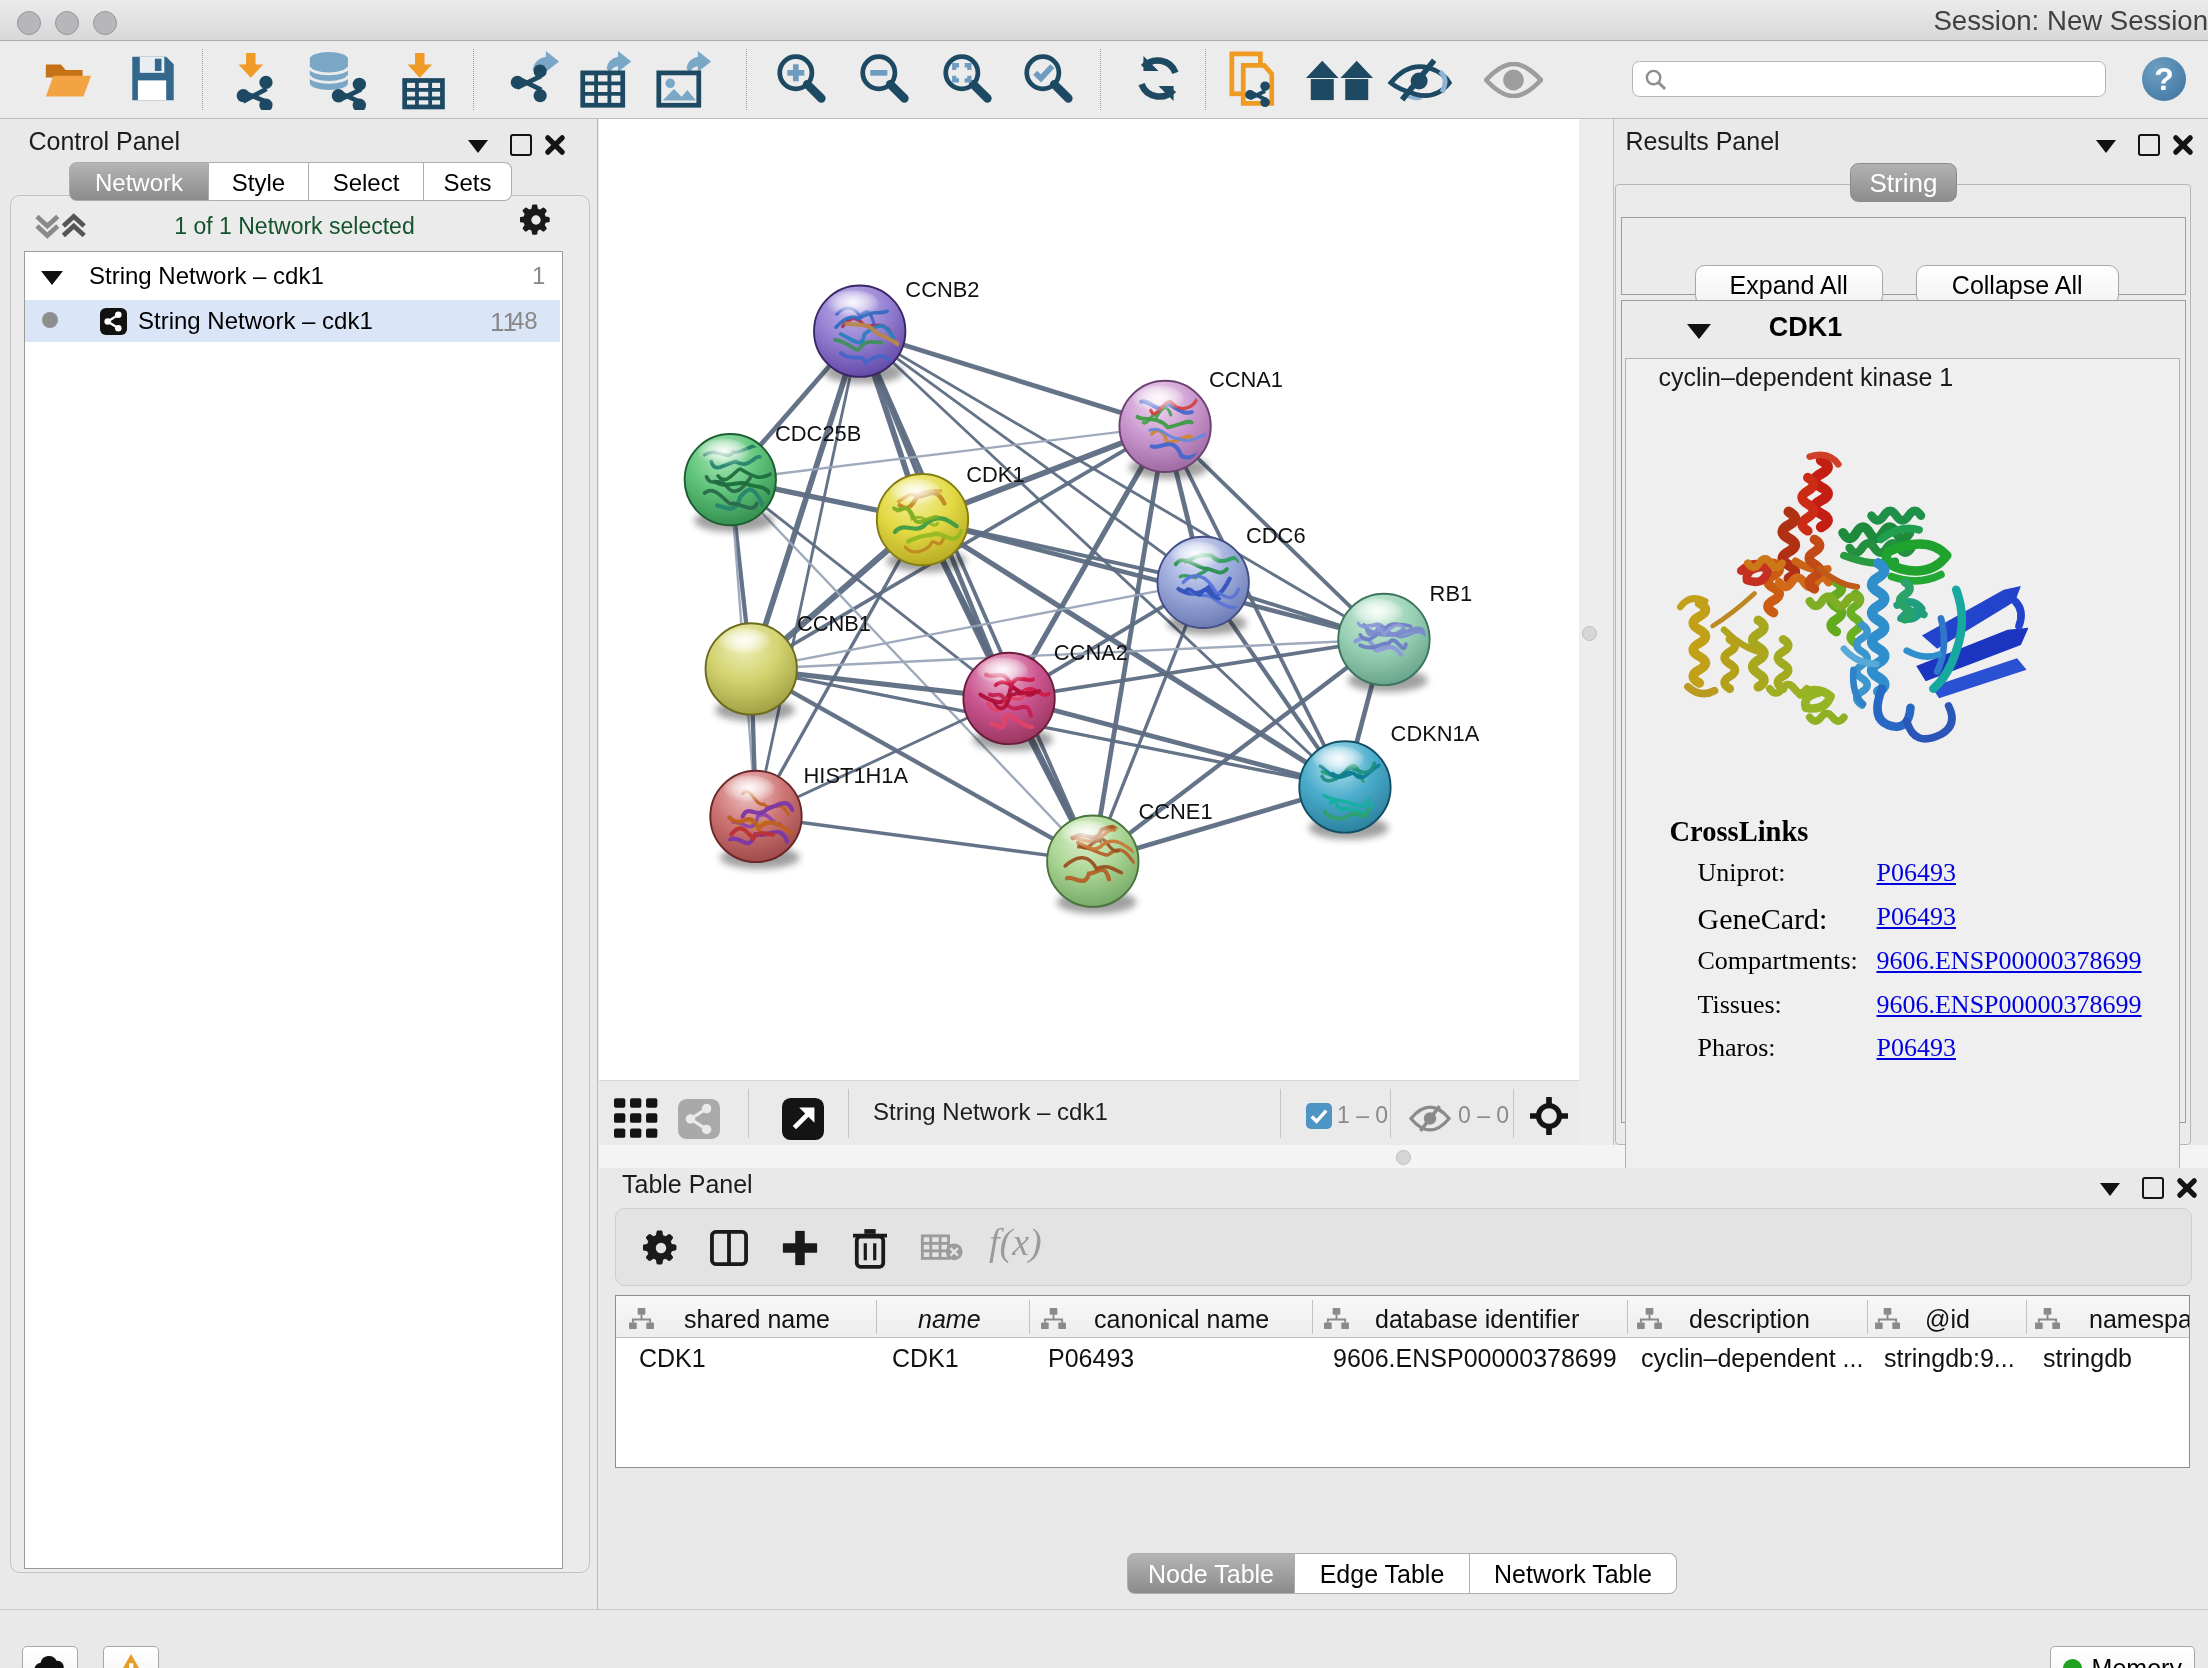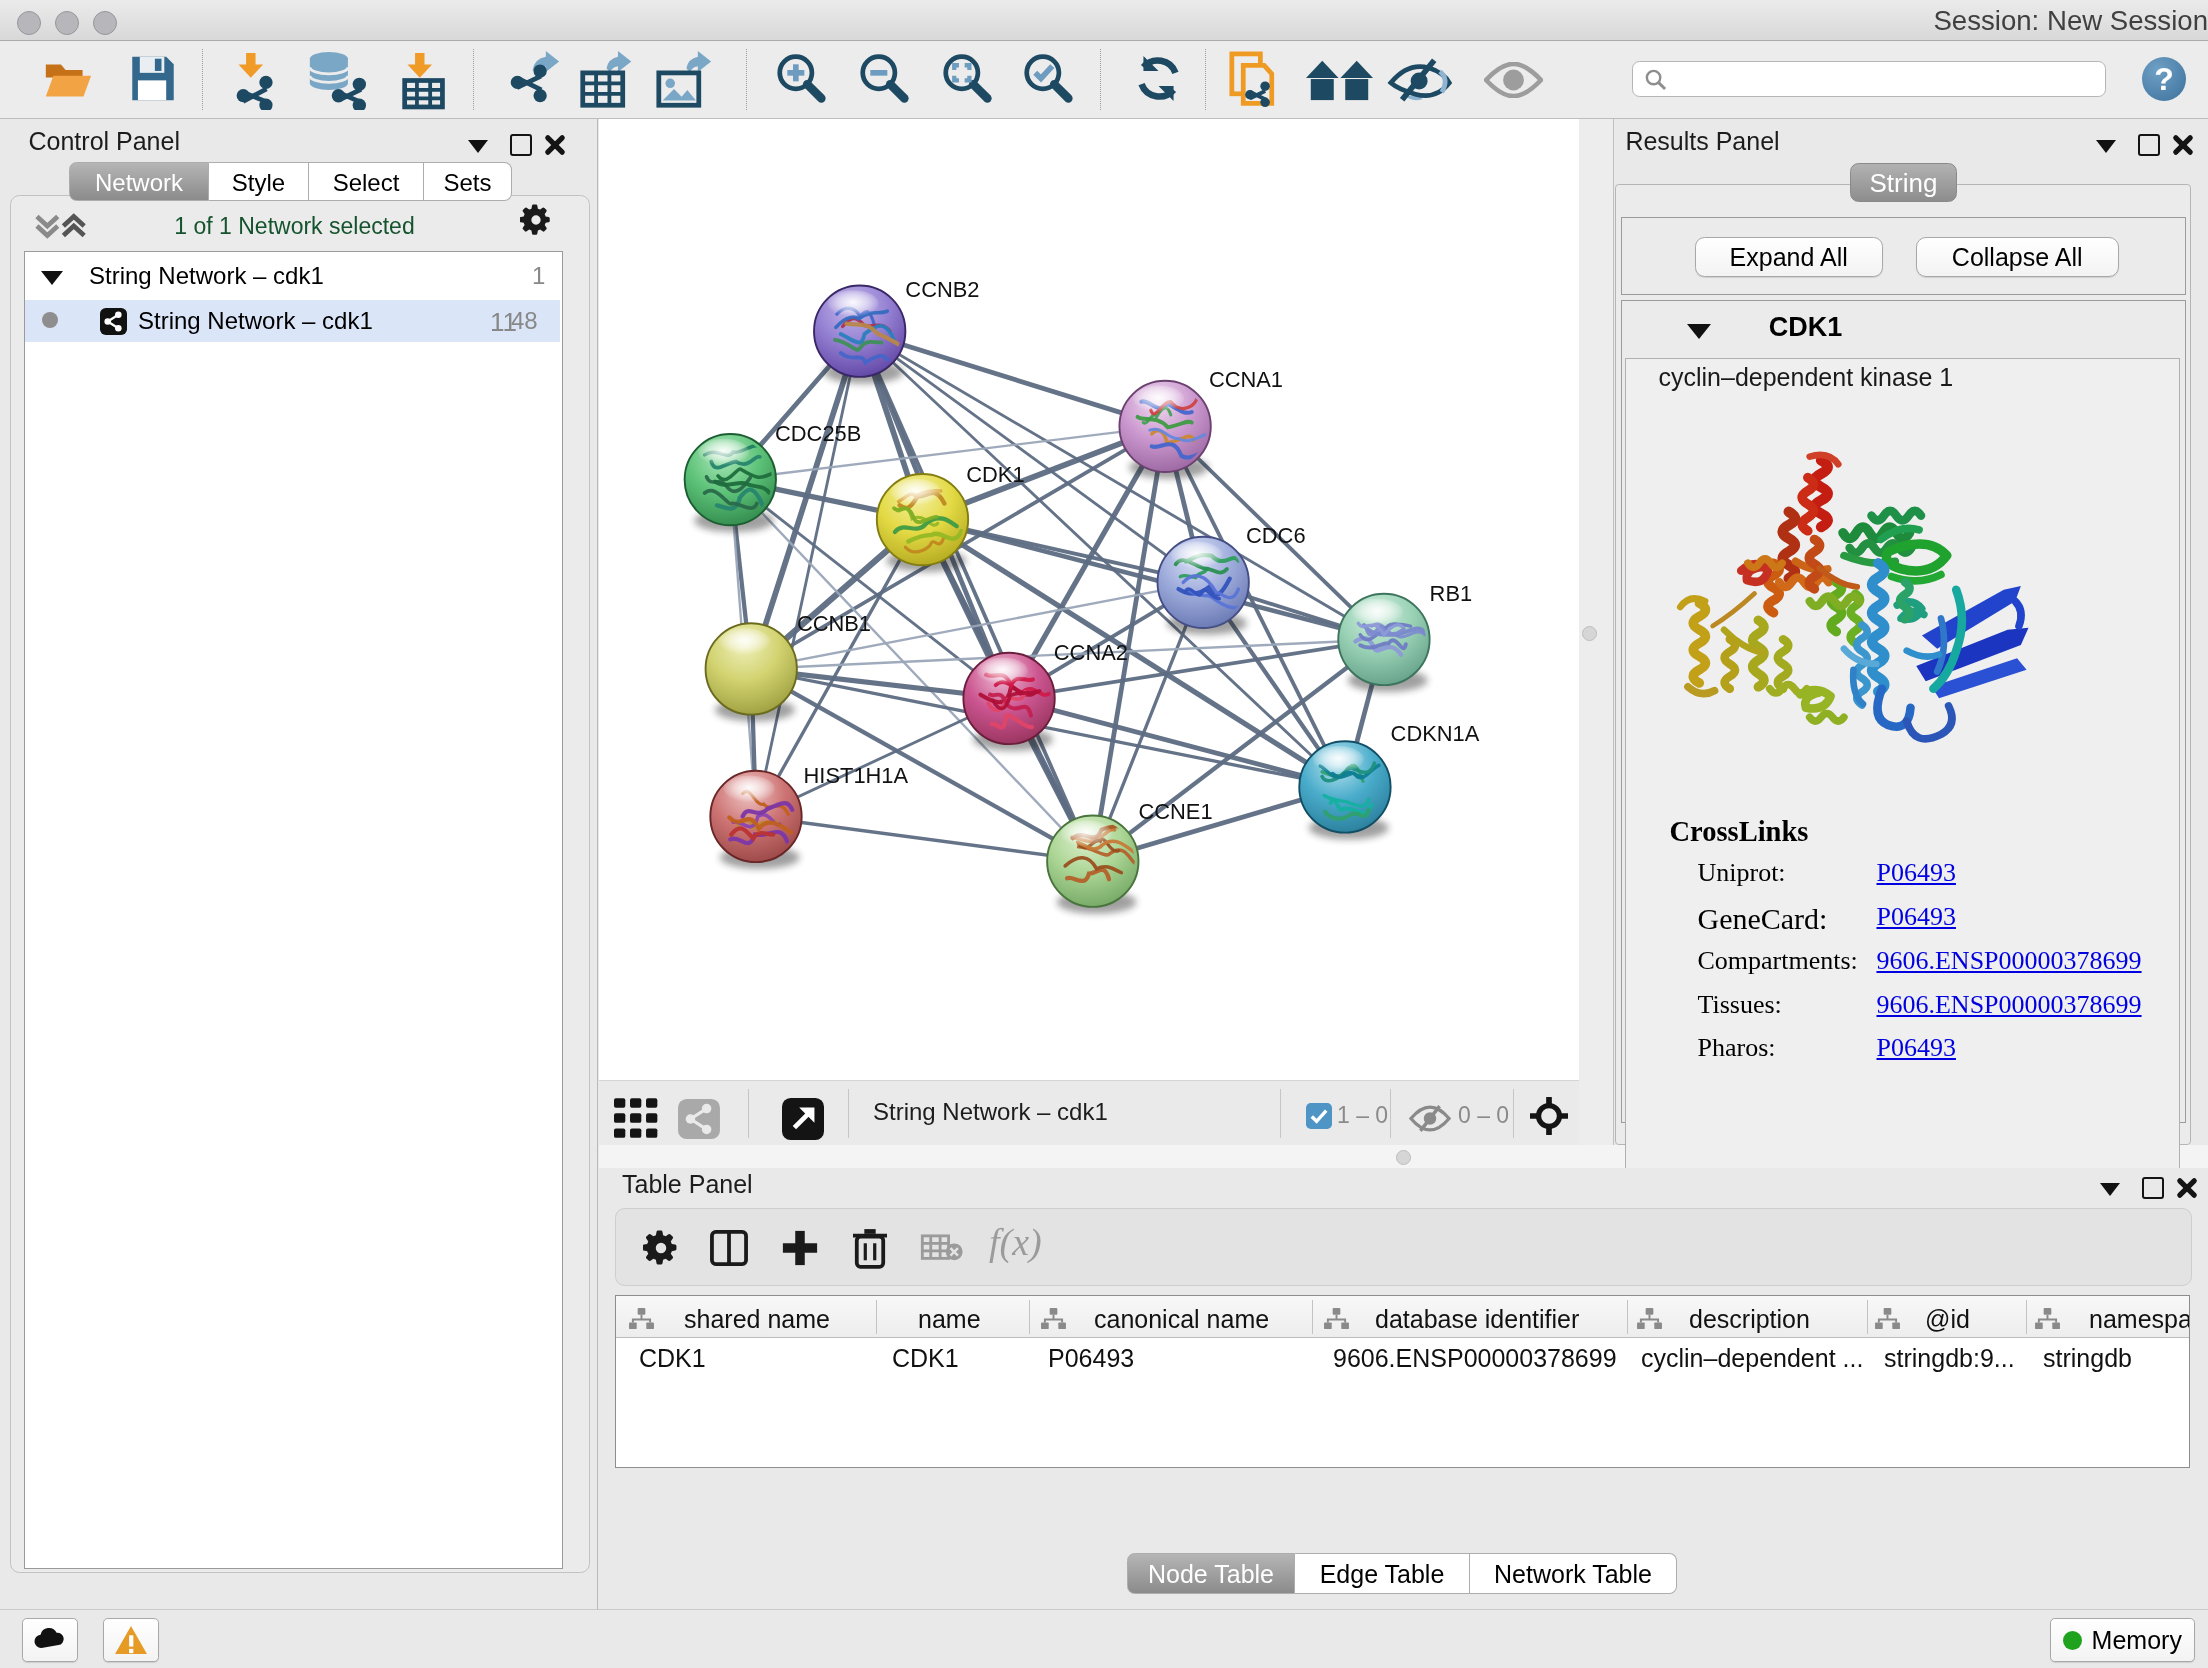--- a/index.html
+++ b/index.html
@@ -12,21 +12,21 @@
   .winbtns .sq{position:absolute;left:42px;top:1.9px;}
   .winbtns .xx{position:absolute;left:76px;top:1.9px;}
   .tri{width:0;height:0;border-left:10.5px solid transparent;border-right:10.5px solid transparent;border-top:13.3px solid #111;}
   .sq{width:18px;height:18px;border:2.9px solid #141414;border-radius:2.9px;background:transparent;}
   .xx{}
   .seg{display:flex;}
   .seg div{border:1px solid #adadad;border-left:none;background:#fff;color:#000;text-align:center;}
   .seg div:first-child{border-left:1px solid #adadad;border-radius:7.6px 0 0 7.6px;}
   .seg div:last-child{border-radius:0 7.6px 7.6px 0;}
   .seg .sel{background:linear-gradient(#b5b5b5,#8b8b8b);color:#fff;}
-  .gbtn{background:linear-gradient(#ffffff,#f3f3f3);border:1px solid #a8a8a8;border-radius:9.5px;text-align:center;box-shadow:0 1px 1px rgba(0,0,0,0.12);}
+  .gbtn{background:linear-gradient(#ffffff,#f3f3f3);border:1px solid #a8a8a8;border-radius:9.5px;text-align:center;box-shadow:0 1px 1px rgba(0,0,0,0.12);margin-top:28px;}
 </style>
 </head>
 <body>
 <div id="app">
 
 <div class="abs" style="left:0;top:0;width:2208px;height:40px;background:linear-gradient(#ebebeb,#d8d8d8);border-bottom:1px solid #ababab;">
   <div class="abs" style="left:17px;top:10.5px;width:22px;height:22px;border-radius:50%;background:#b7b7bb;border:1px solid #96969b;"></div>
   <div class="abs" style="left:55px;top:10.5px;width:22px;height:22px;border-radius:50%;background:#b7b7bb;border:1px solid #96969b;"></div>
   <div class="abs" style="left:93px;top:10.5px;width:22px;height:22px;border-radius:50%;background:#b7b7bb;border:1px solid #96969b;"></div>
   <div class="abs" style="left:0;top:4.8px;width:2208px;text-align:right;font-size:27.6px;color:#404040;">Session: New Session</div>
@@ -852,21 +852,21 @@
             <rect x="9" y="0" width="8" height="7" rx="1"></rect>
             <rect x="0" y="15" width="8" height="7" rx="1"></rect>
             <rect x="18" y="15" width="8" height="7" rx="1"></rect>
           </g>
 <g stroke="#8a8a8a" stroke-width="2" fill="none">
             <path d="M13 7 v5 M4 15 v-3 h18 v3"></path>
           </g>
         </svg>
 <div class="abs" style="left:68px;top:8.6px;font-size:25px;color:#111;">shared name</div>
 <div class="abs" style="left:260px;top:3.8px;width:0;height:34px;border-left:1px solid #c3c3c3;"></div>
-<div class="abs" style="left:302px;top:8.6px;font-size:25px;color:#111;">name</div>
+<div class="abs" style="left:302px;top:8.6px;font-size:25px;color:#111;font-style:italic;">name</div>
 <div class="abs" style="left:413px;top:3.8px;width:0;height:34px;border-left:1px solid #c3c3c3;"></div>
 <svg class="abs" style="left:425px;top:12.4px;" width="25" height="23" viewBox="0 0 26 24">
 <g fill="#8a8a8a">
             <rect x="9" y="0" width="8" height="7" rx="1"></rect>
             <rect x="0" y="15" width="8" height="7" rx="1"></rect>
             <rect x="18" y="15" width="8" height="7" rx="1"></rect>
           </g>
 <g stroke="#8a8a8a" stroke-width="2" fill="none">
             <path d="M13 7 v5 M4 15 v-3 h18 v3"></path>
           </g>

